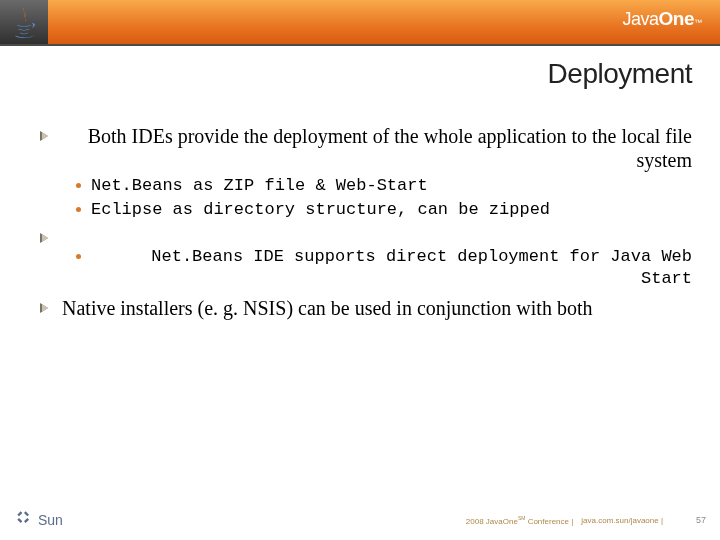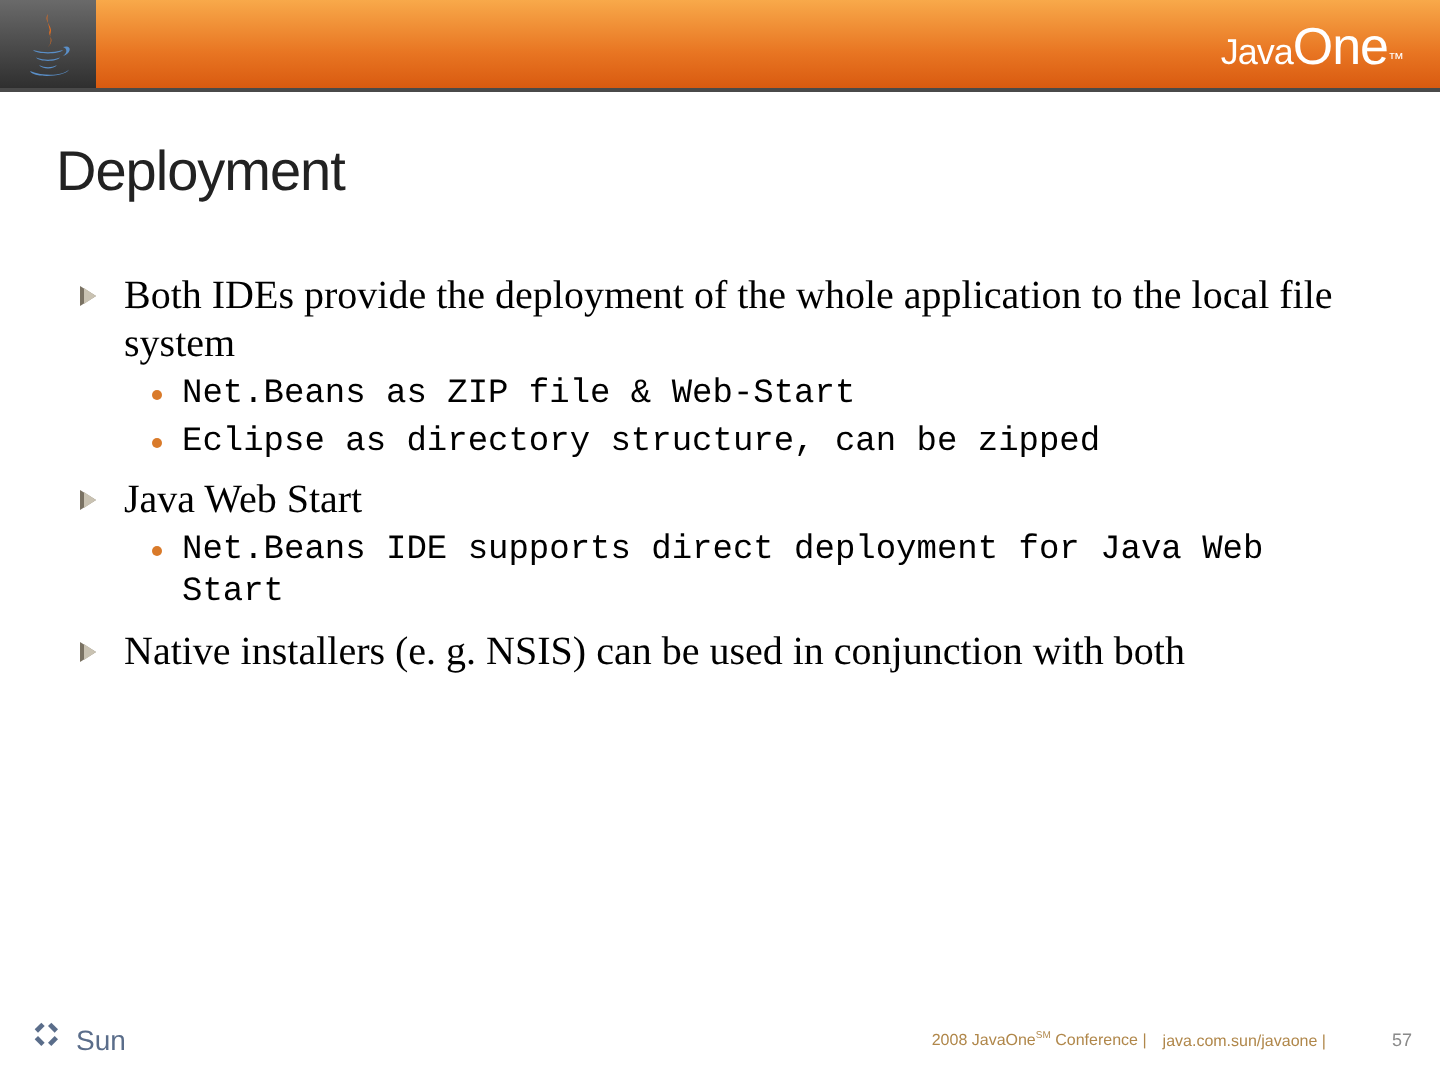--- a/index.html
+++ b/index.html
@@ -31,25 +31,26 @@
   .java-logo-box svg { width: 30px; height: 36px; }
   .javaone-logo {
     position: absolute;
     right: 18px;
     top: 8px;
     display: flex;
     align-items: baseline;
     color: #fff;
   }
   .javaone-prefix { font-size: 18px; font-weight: 400; letter-spacing: -0.5px; }
-  .javaone-suffix { font-size: 26px; font-weight: 400; letter-spacing: -0.5px; }
+  .javaone-suffix { font-size: 19px; font-weight: 700; letter-spacing: -0.5px; }
   .tm { font-size: 8px; vertical-align: super; }
   .header-rule { width: 100%; height: 2px; background: #4a4a4a; }
   .content {
-    padding: 24px 28px 0 28px;
+    padding: 12px 28px 0 28px;
+    text-align: right;
   }
   .slide-title {
     font-size: 28px;
     font-weight: 400;
     color: #222;
     margin-bottom: 34px;
     letter-spacing: -0.5px;
   }
   .l1 {
     display: flex;
@@ -160,21 +161,20 @@
     <span class="l2-text">Eclipse as directory structure, can be zipped</span>
   </div>
 
   <div class="l1">
     <span class="chev">
       <svg width="12" height="12" viewBox="0 0 12 12">
           <polygon points="0,1 8,6 0,11" fill="#7a7263"></polygon>
           <polygon points="2,2 8,6 2,10" fill="#c9c2b2"></polygon>
         </svg>
     </span>
-    <span class="l1-text">Java Web Start</span>
   </div>
   <div class="l2">
     <span class="dot"></span>
     <span class="l2-text">Net.Beans IDE supports direct deployment for Java Web Start</span>
   </div>
 
   <div class="l1">
     <span class="chev">
       <svg width="12" height="12" viewBox="0 0 12 12">
           <polygon points="0,1 8,6 0,11" fill="#7a7263"></polygon>

